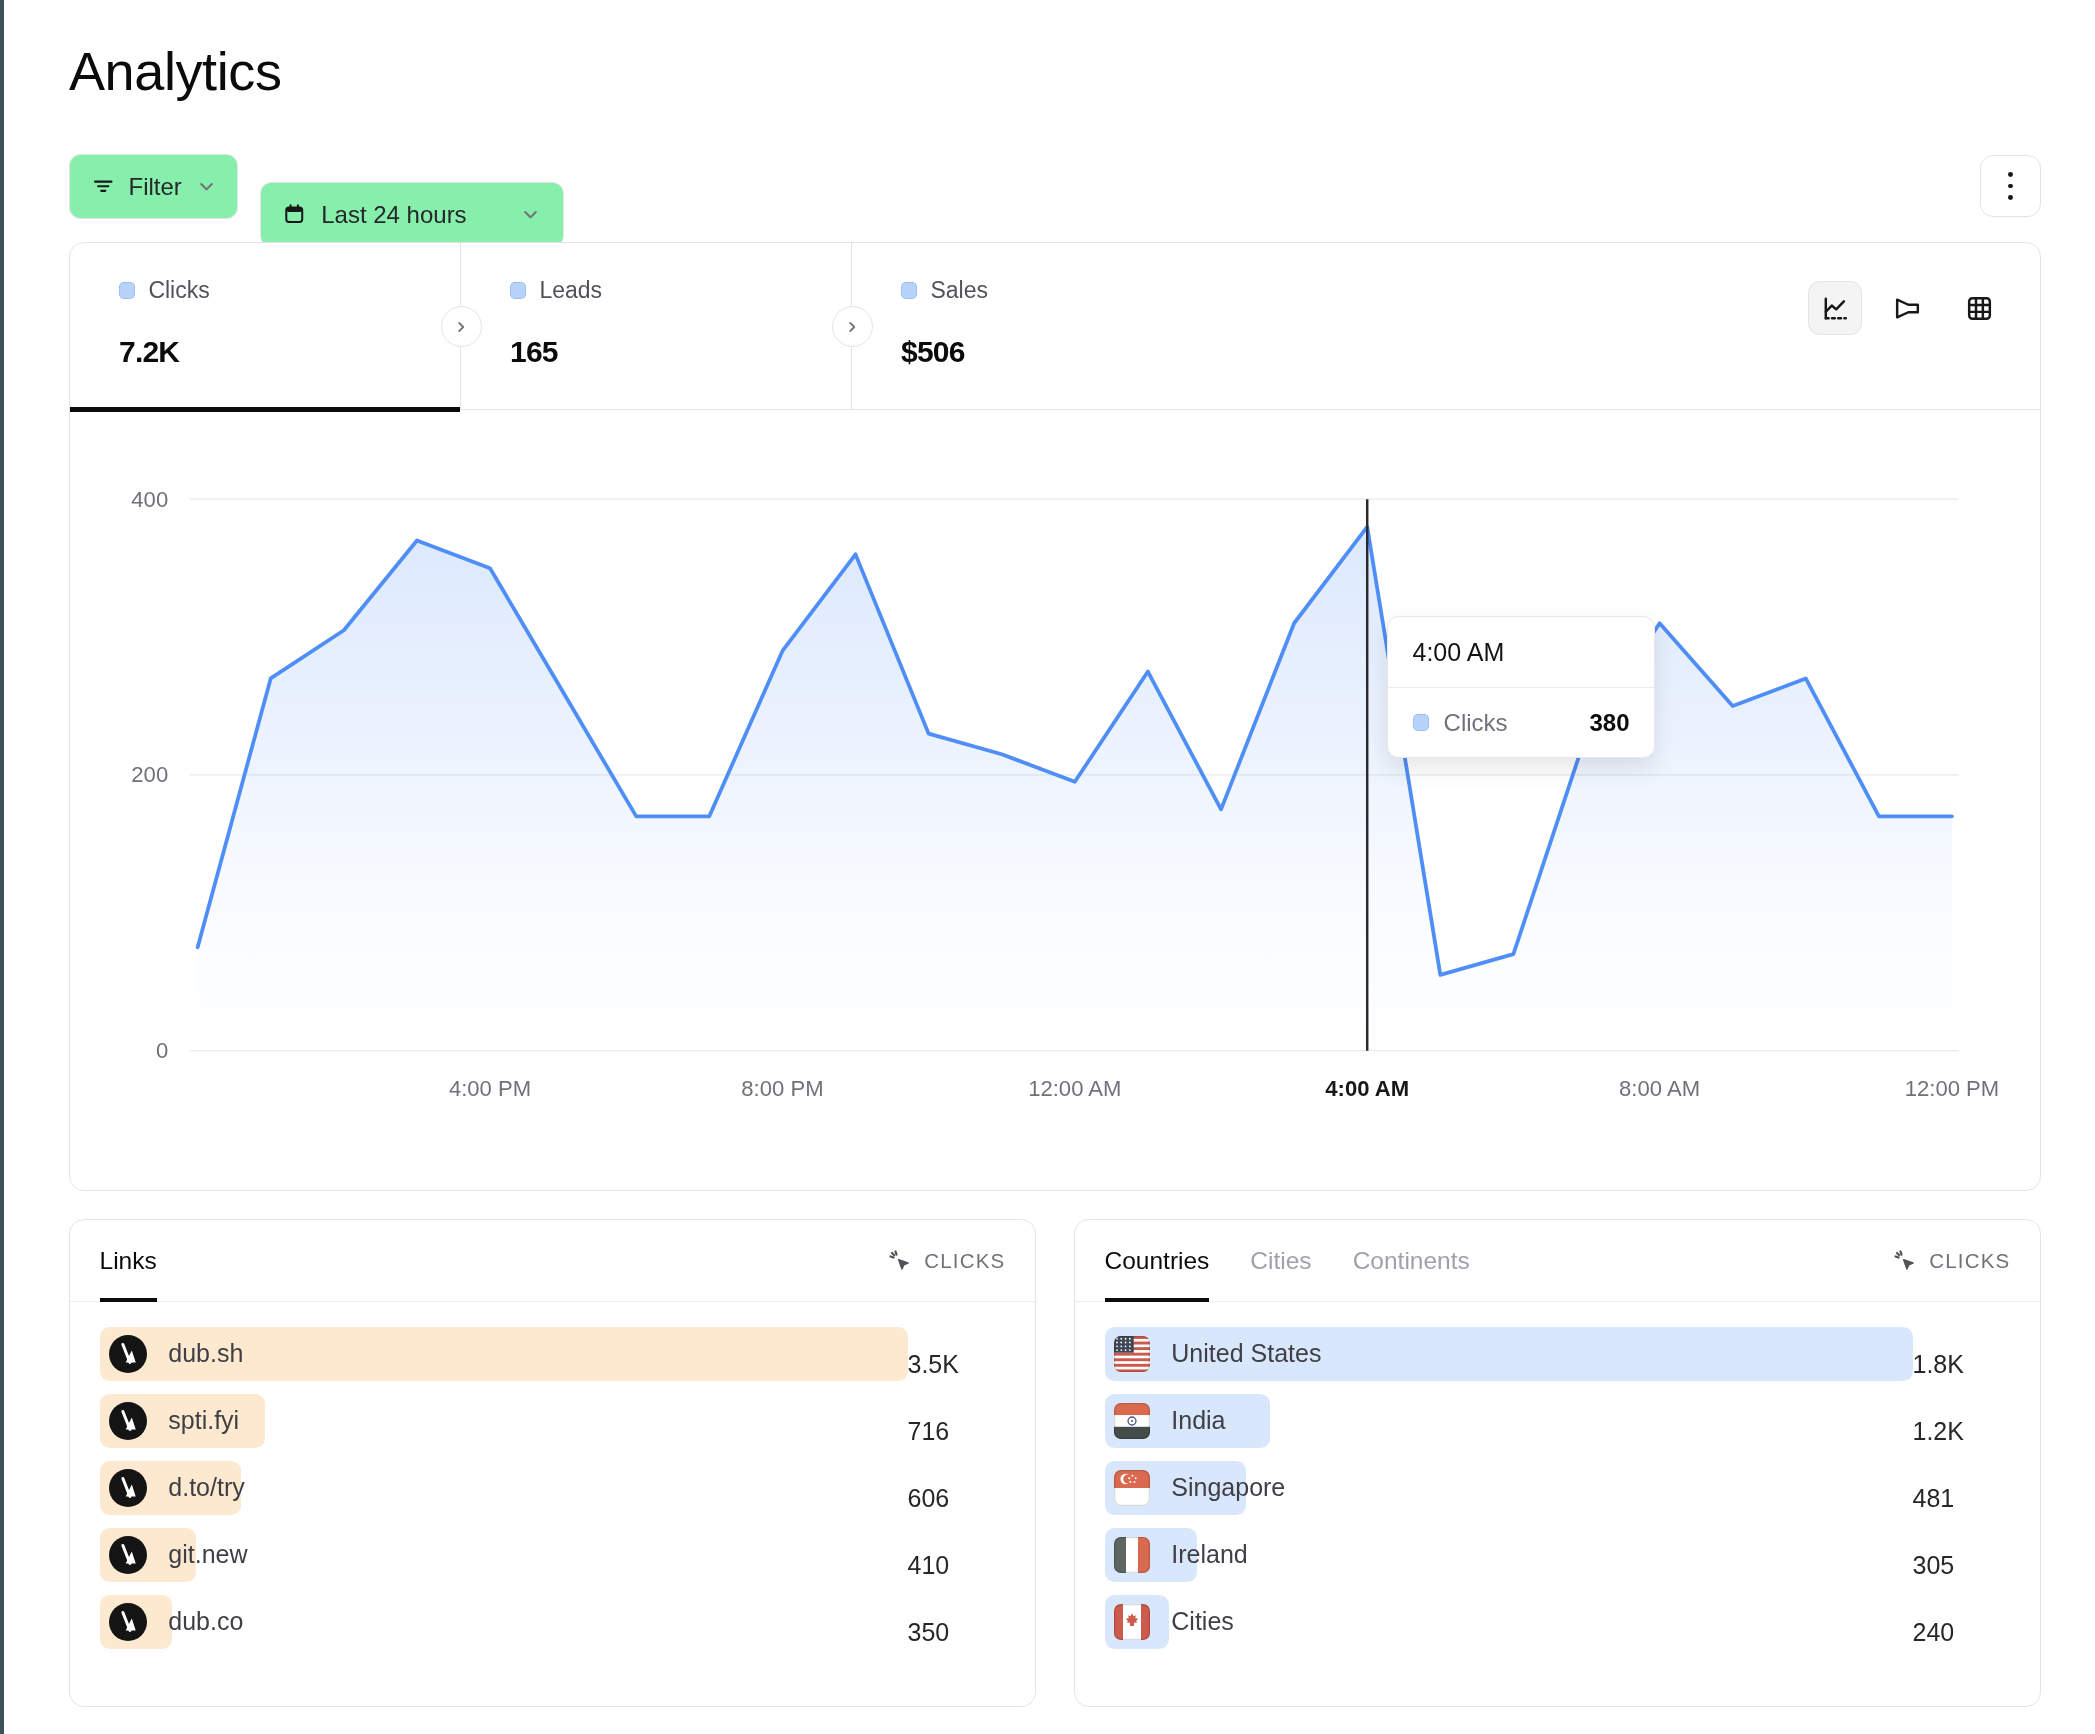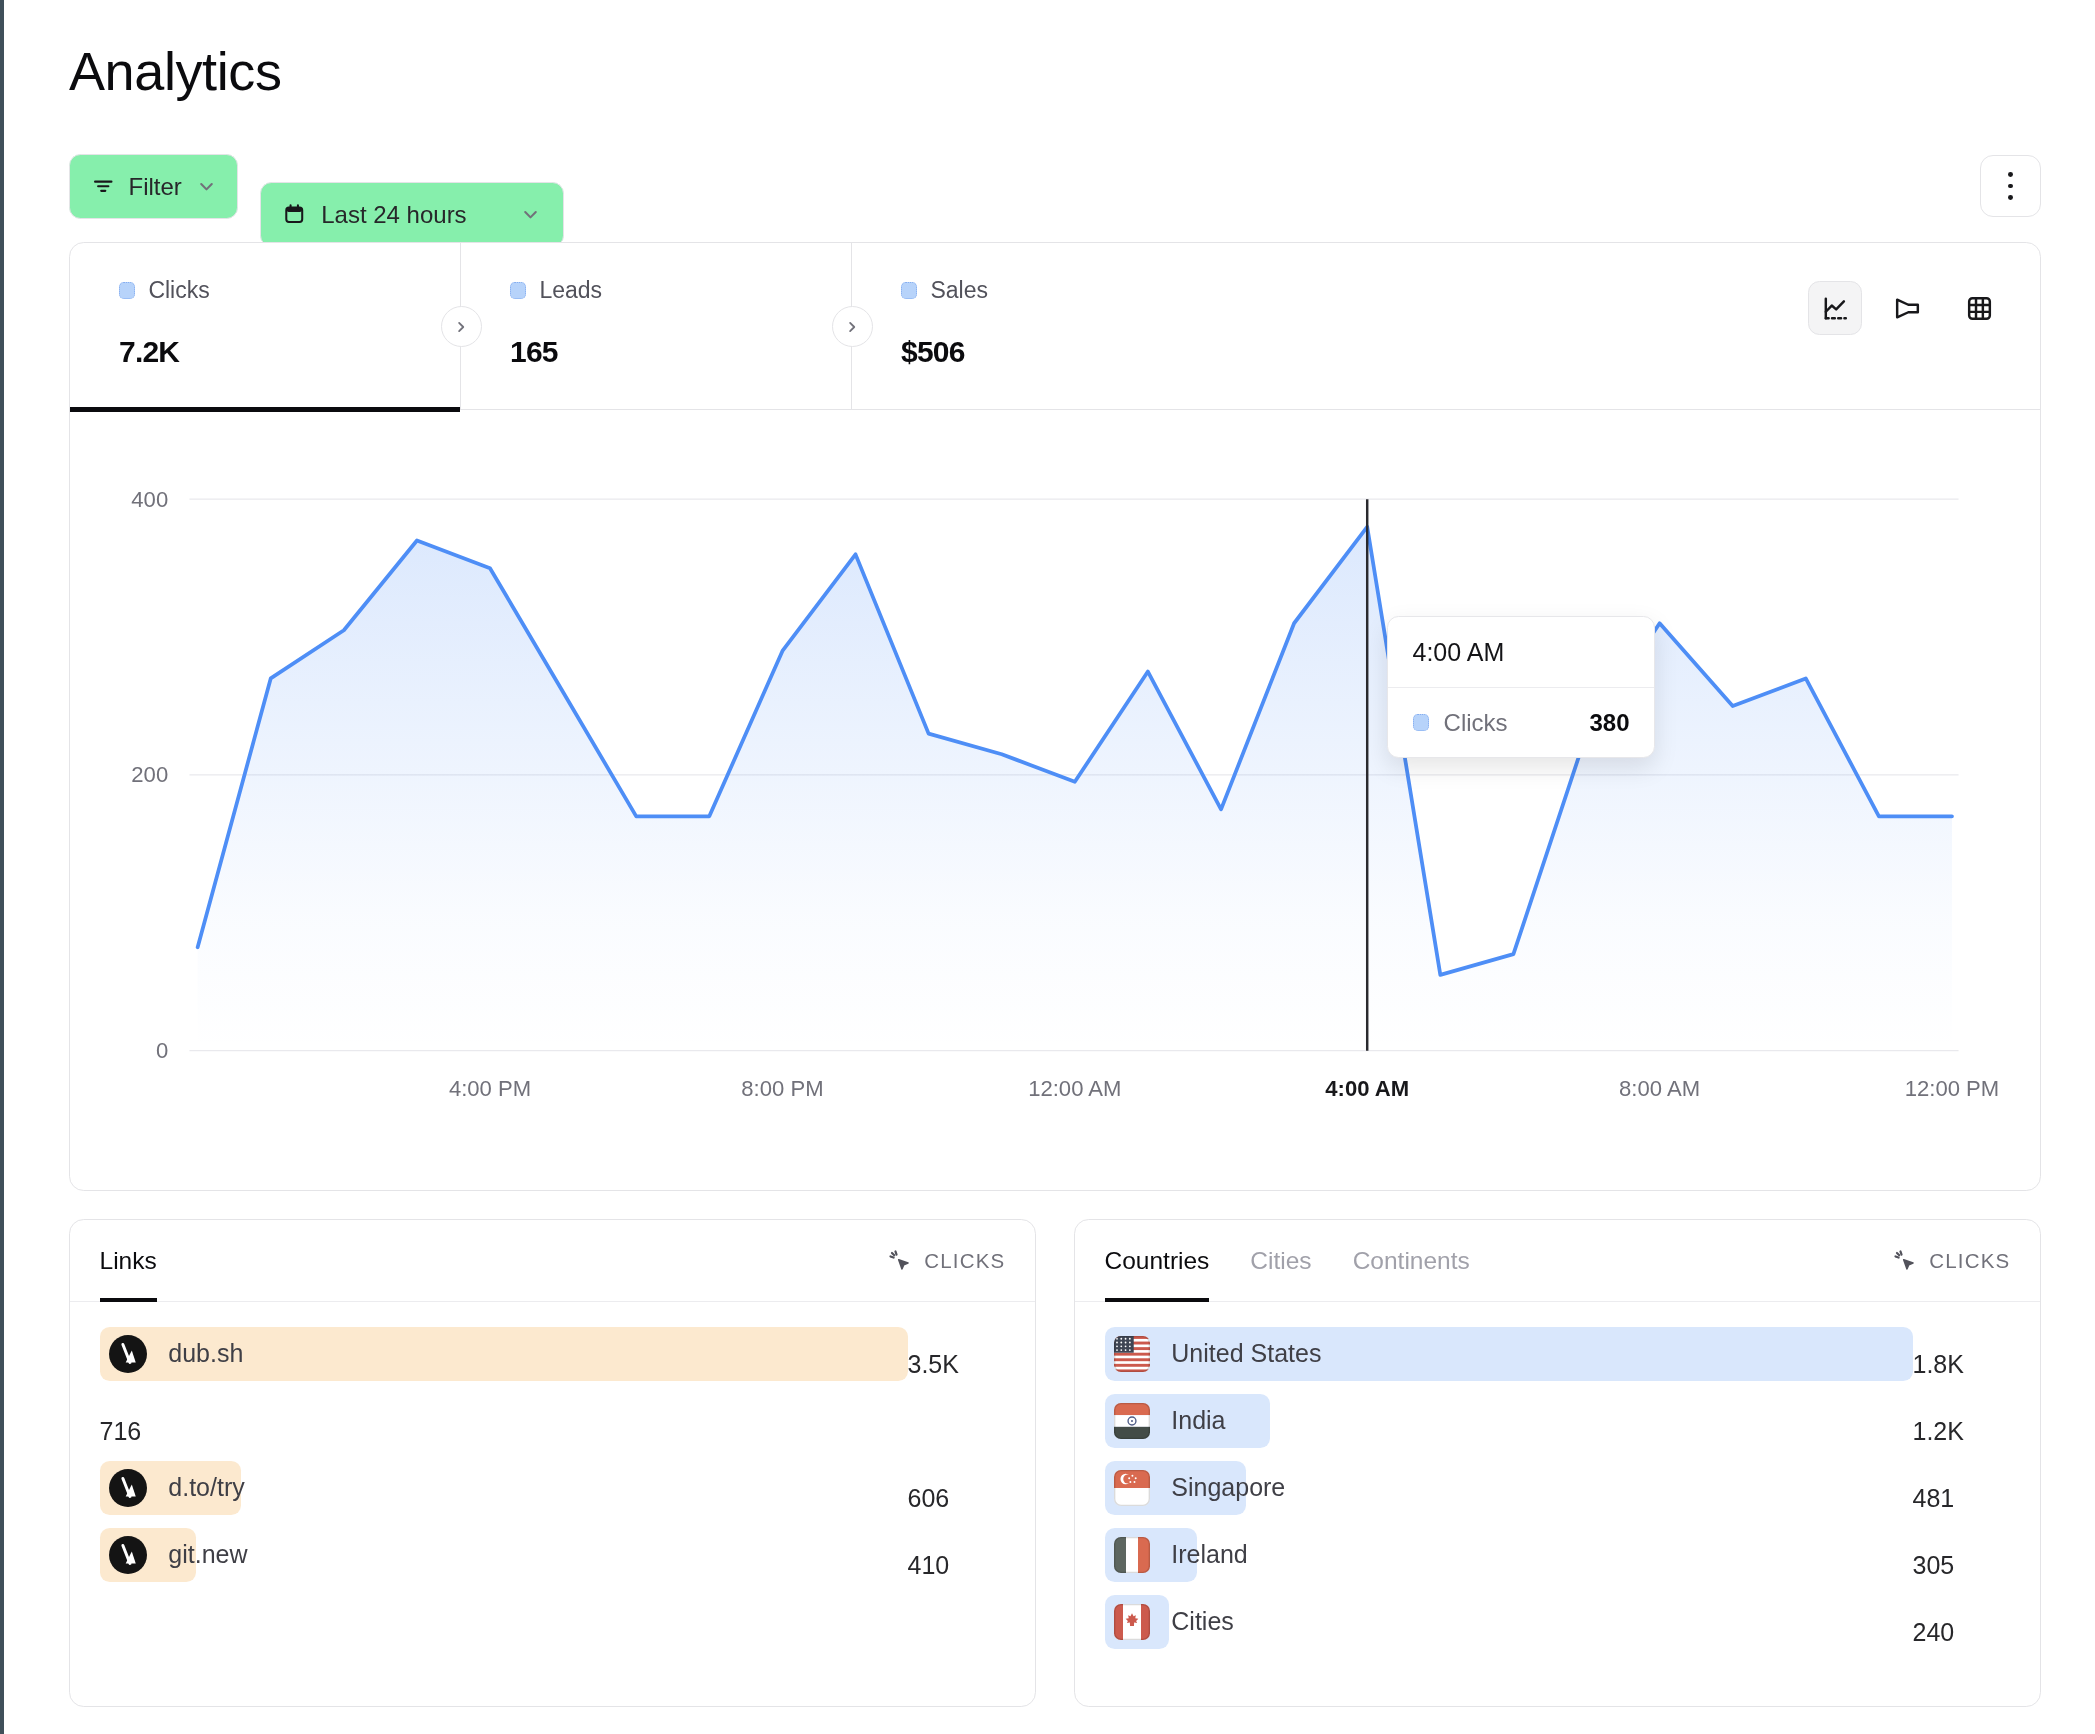--- a/index.html
+++ b/index.html
@@ -272,49 +272,74 @@
               <circle cx="23" cy="23" r="23" fill="#141414"></circle>
               <path d="M16.8 11.5 L25.4 33.2" stroke="#fff" stroke-width="3.6" stroke-linecap="round"></path>
               <path d="M20.2 33.4 L32.4 33.4 L27.6 18.9 Z" fill="#fff"></path>
             </svg>
             <span class="rlabel">dub.sh</span>
           </div>
         </div>
         <span class="rval">3.5K</span>
       </div>
       <div class="lrow">
-        <span class="rval">716</span>
-      </div>
-      <div class="lrow">
-        <div class="bararea">
-          <div class="bar" style="width: 17.5%; background: rgb(252, 233, 207);"></div>
+        <div class="bararea">
+          <div class="bar" style="width: 20.5%; background: rgb(252, 233, 207);"></div>
           <div class="rcontent">
             <svg class="avatar" viewBox="0 0 46 46">
               <circle cx="23" cy="23" r="23" fill="#141414"></circle>
               <path d="M16.8 11.5 L25.4 33.2" stroke="#fff" stroke-width="3.6" stroke-linecap="round"></path>
               <path d="M20.2 33.4 L32.4 33.4 L27.6 18.9 Z" fill="#fff"></path>
             </svg>
-            <span class="rlabel">d.to/try</span>
-          </div>
-        </div>
-        <span class="rval">606</span>
-      </div>
-      <div class="lrow">
-        <div class="bararea">
-          <div class="bar" style="width: 12%; background: rgb(252, 233, 207);"></div>
+            <span class="rlabel">spti.fyi</span>
+          </div>
+        </div>
+        <span class="rval">716</span>
+      </div>
+      <div class="lrow">
+        <div class="bararea">
+          <div class="bar" style="width: 17.5%; background: rgb(252, 233, 207);"></div>
           <div class="rcontent">
             <svg class="avatar" viewBox="0 0 46 46">
               <circle cx="23" cy="23" r="23" fill="#141414"></circle>
               <path d="M16.8 11.5 L25.4 33.2" stroke="#fff" stroke-width="3.6" stroke-linecap="round"></path>
               <path d="M20.2 33.4 L32.4 33.4 L27.6 18.9 Z" fill="#fff"></path>
             </svg>
+            <span class="rlabel">d.to/try</span>
+          </div>
+        </div>
+        <span class="rval">606</span>
+      </div>
+      <div class="lrow">
+        <div class="bararea">
+          <div class="bar" style="width: 12%; background: rgb(252, 233, 207);"></div>
+          <div class="rcontent">
+            <svg class="avatar" viewBox="0 0 46 46">
+              <circle cx="23" cy="23" r="23" fill="#141414"></circle>
+              <path d="M16.8 11.5 L25.4 33.2" stroke="#fff" stroke-width="3.6" stroke-linecap="round"></path>
+              <path d="M20.2 33.4 L32.4 33.4 L27.6 18.9 Z" fill="#fff"></path>
+            </svg>
             <span class="rlabel">git.new</span>
           </div>
         </div>
         <span class="rval">410</span>
+      </div>
+      <div class="lrow">
+        <div class="bararea">
+          <div class="bar" style="width: 9%; background: rgb(252, 233, 207);"></div>
+          <div class="rcontent">
+            <svg class="avatar" viewBox="0 0 46 46">
+              <circle cx="23" cy="23" r="23" fill="#141414"></circle>
+              <path d="M16.8 11.5 L25.4 33.2" stroke="#fff" stroke-width="3.6" stroke-linecap="round"></path>
+              <path d="M20.2 33.4 L32.4 33.4 L27.6 18.9 Z" fill="#fff"></path>
+            </svg>
+            <span class="rlabel">dub.co</span>
+          </div>
+        </div>
+        <span class="rval">350</span>
       </div>
     </div>
 </div>
 
 <div class="panel" id="countries-panel">
   <div class="phead">
     <div class="ptabs" id="countries-tabs">
         <span class="ptab active">Countries</span>
         <span class="ptab">Cities</span>
         <span class="ptab">Continents</span>

